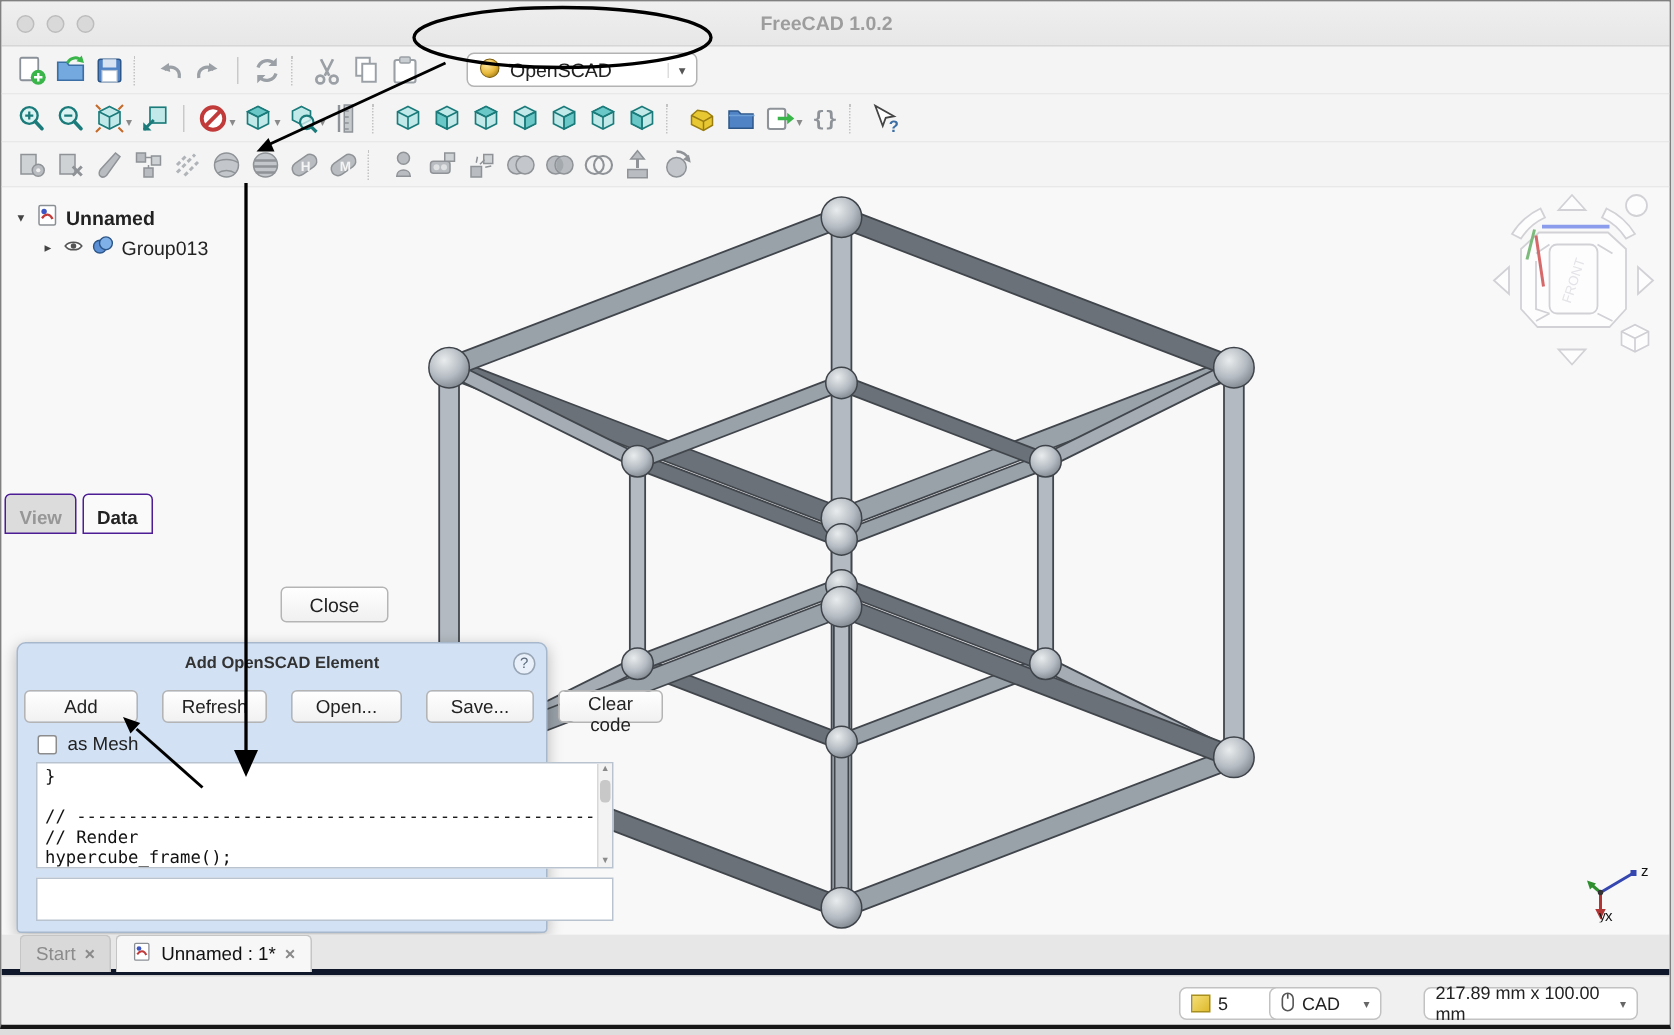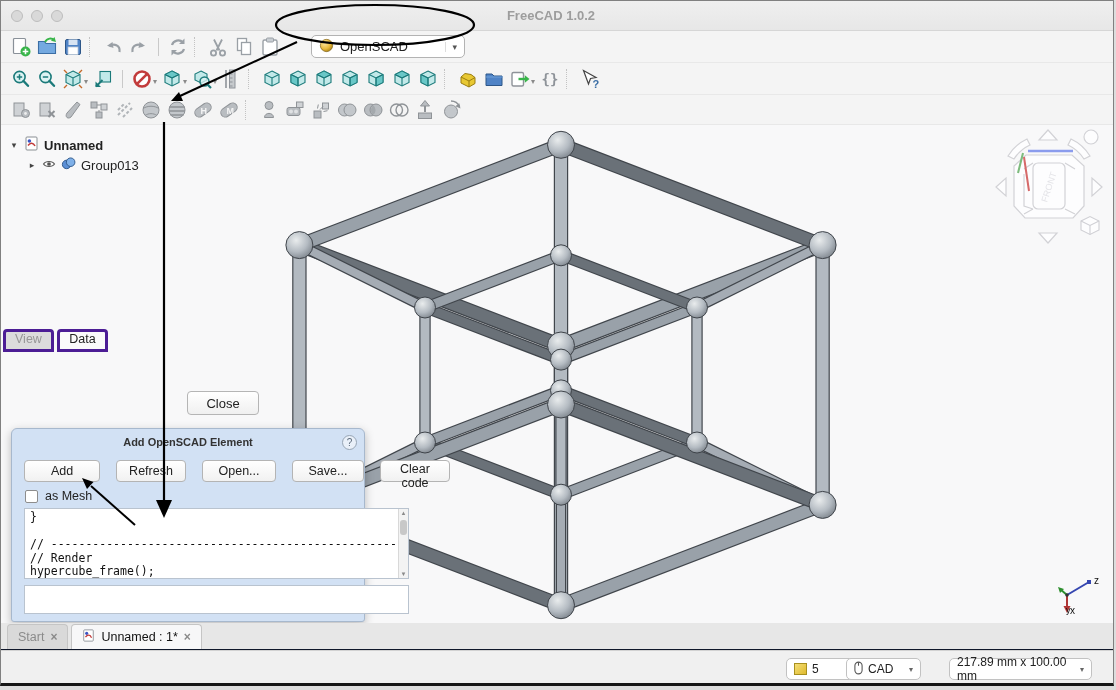--- a/index.html
+++ b/index.html
@@ -22,47 +22,47 @@
   .wbcombo{margin-left:28px;width:154px;height:23px;background:#fff;border:1px solid #b3b3b3;border-radius:5px;
     display:flex;align-items:center;gap:6px;padding:0 7px;font-size:13px;color:#222;flex:none;}
   .wbcombo .caret{margin-left:auto;font-size:9px;color:#555;border-left:1px solid #ddd;padding-left:6px;}
   
   .main{position:relative;height:498px;background:#f8f8f9;overflow:hidden;}
   #model-svg{position:absolute;left:0;top:0;}
   .tree{position:absolute;left:0;top:10px;width:200px;}
   .tree-row{display:flex;align-items:center;gap:5px;font-size:13px;color:#222;height:20px;}
   .tw{color:#444;font-size:9px;width:10px;text-align:center;}
   .cv-tabs{position:absolute;left:2px;top:204px;}
-  .cv-tab{display:inline-block;padding:0 9px 3px;font-size:12.5px;border:3px solid #4c1d95;border-radius:4px 4px 0 0;}
+  .cv-tab{display:inline-block;padding:8px 9px 3px;font-size:12.5px;border:1px solid #4c1d95;border-radius:4px 4px 0 0;font-weight:bold;}
   .cv-view{background:#dcdcdc;color:#979797;}
   .cv-data{background:#fafafa;color:#222;margin-left:-1px;}
   .close-btn{position:absolute;left:186px;top:266px;width:72px;height:24px;z-index:5;
     background:linear-gradient(#ffffff,#f0f0f0);border:1px solid #b5b5b5;border-radius:4px;font-size:13px;color:#222;
     font-family:"Liberation Sans",sans-serif;}
   
   .dialog{position:absolute;left:10px;top:303px;width:354px;height:194px;background:#d2e1f4;
     border:1px solid #a7b8cd;border-radius:6px 6px 3px 3px;box-shadow:0 3px 10px rgba(0,0,0,.25);z-index:10;}
   .dlg-title{display:block;text-align:center;font-size:11px;font-weight:700;color:#333;padding-top:7px;}
   .dlg-help{position:absolute;right:7px;top:6px;width:15px;height:15px;border-radius:50%;border:1px solid #97a5b5;
     color:#5d6b7c;background:#e9f0f9;font-size:10px;line-height:14px;text-align:center;}
-  .dlg-buttons{position:absolute;left:12px;top:31px;display:flex;gap:16px;}
+  .dlg-buttons{position:absolute;left:4px;top:31px;display:flex;gap:16px;}
   .dlg-buttons button{height:22px;background:linear-gradient(#ffffff,#f1f1f1);border:1px solid #b4b4b4;border-radius:4px;
     font-size:12.5px;color:#222;font-family:"Liberation Sans",sans-serif;}
   .bw0{width:76px;} .bw1{width:70px;} .bw2{width:74px;} .bw3{width:72px;} .bw4{width:70px;}
   .dlg-check{position:absolute;left:13px;top:60px;display:flex;align-items:center;gap:7px;font-size:12.5px;color:#222;}
   .cb{width:13px;height:13px;background:#fff;border:1px solid #8d8d8d;border-radius:2px;display:inline-block;}
   .editor{position:absolute;left:12px;top:79px;width:385px;height:71px;background:#fff;border:1px solid #b9c3cf;overflow:hidden;}
   .editor .lines{padding:2px 5px;font-family:"DejaVu Sans Mono",monospace;font-size:11.5px;line-height:13.5px;color:#111;white-space:pre;}
   .vscroll{position:absolute;right:0;top:0;bottom:0;width:10px;background:#f3f3f3;border-left:1px solid #d8d8d8;}
   .vscroll .up,.vscroll .dn{position:absolute;left:0;right:0;text-align:center;font-size:6px;color:#8a8a8a;}
   .vscroll .up{top:1px;} .vscroll .dn{bottom:1px;}
   .vscroll .thumb{position:absolute;left:1px;right:1px;top:11px;height:15px;background:#c8c8c8;border-radius:3px;}
   .editor2{position:absolute;left:12px;top:156px;width:385px;height:29px;background:#fff;border:1px solid #b9c3cf;}
   
-  .tabbar{height:27px;background:#e7e7e7;border-bottom:1px solid #0f172a;display:flex;align-items:flex-end;padding-left:6px;}
+  .tabbar{height:27px;background:#e7e7e7;border-bottom:4px solid #0f172a;display:flex;padding-left:12px;}
   .mtab{display:inline-flex;align-items:center;gap:6px;height:25px;padding:0 10px;font-size:12.5px;
     border:1px solid #c5c5c5;border-bottom:none;border-radius:4px 4px 0 0;}
   .mtab.start{background:#d9d9d9;color:#8b8b8b;}
   .mtab.active{background:#f7f7f8;color:#111;margin-left:3px;}
   .mtab .x{font-weight:700;color:#8a8a8a;font-size:12px;}
   
   .statusbar{position:relative;height:37px;background:#f0f0f0;border-top:1px solid #d2d2d2;}
   .sb-msg{position:absolute;left:5px;top:10px;font-size:12.5px;color:#111;}
   .sb-combo{position:absolute;top:7px;height:22px;background:#fff;border:1px solid #c2c2c2;border-radius:5px;
     display:flex;align-items:center;gap:5px;padding:0 7px;font-size:12px;color:#222;}

